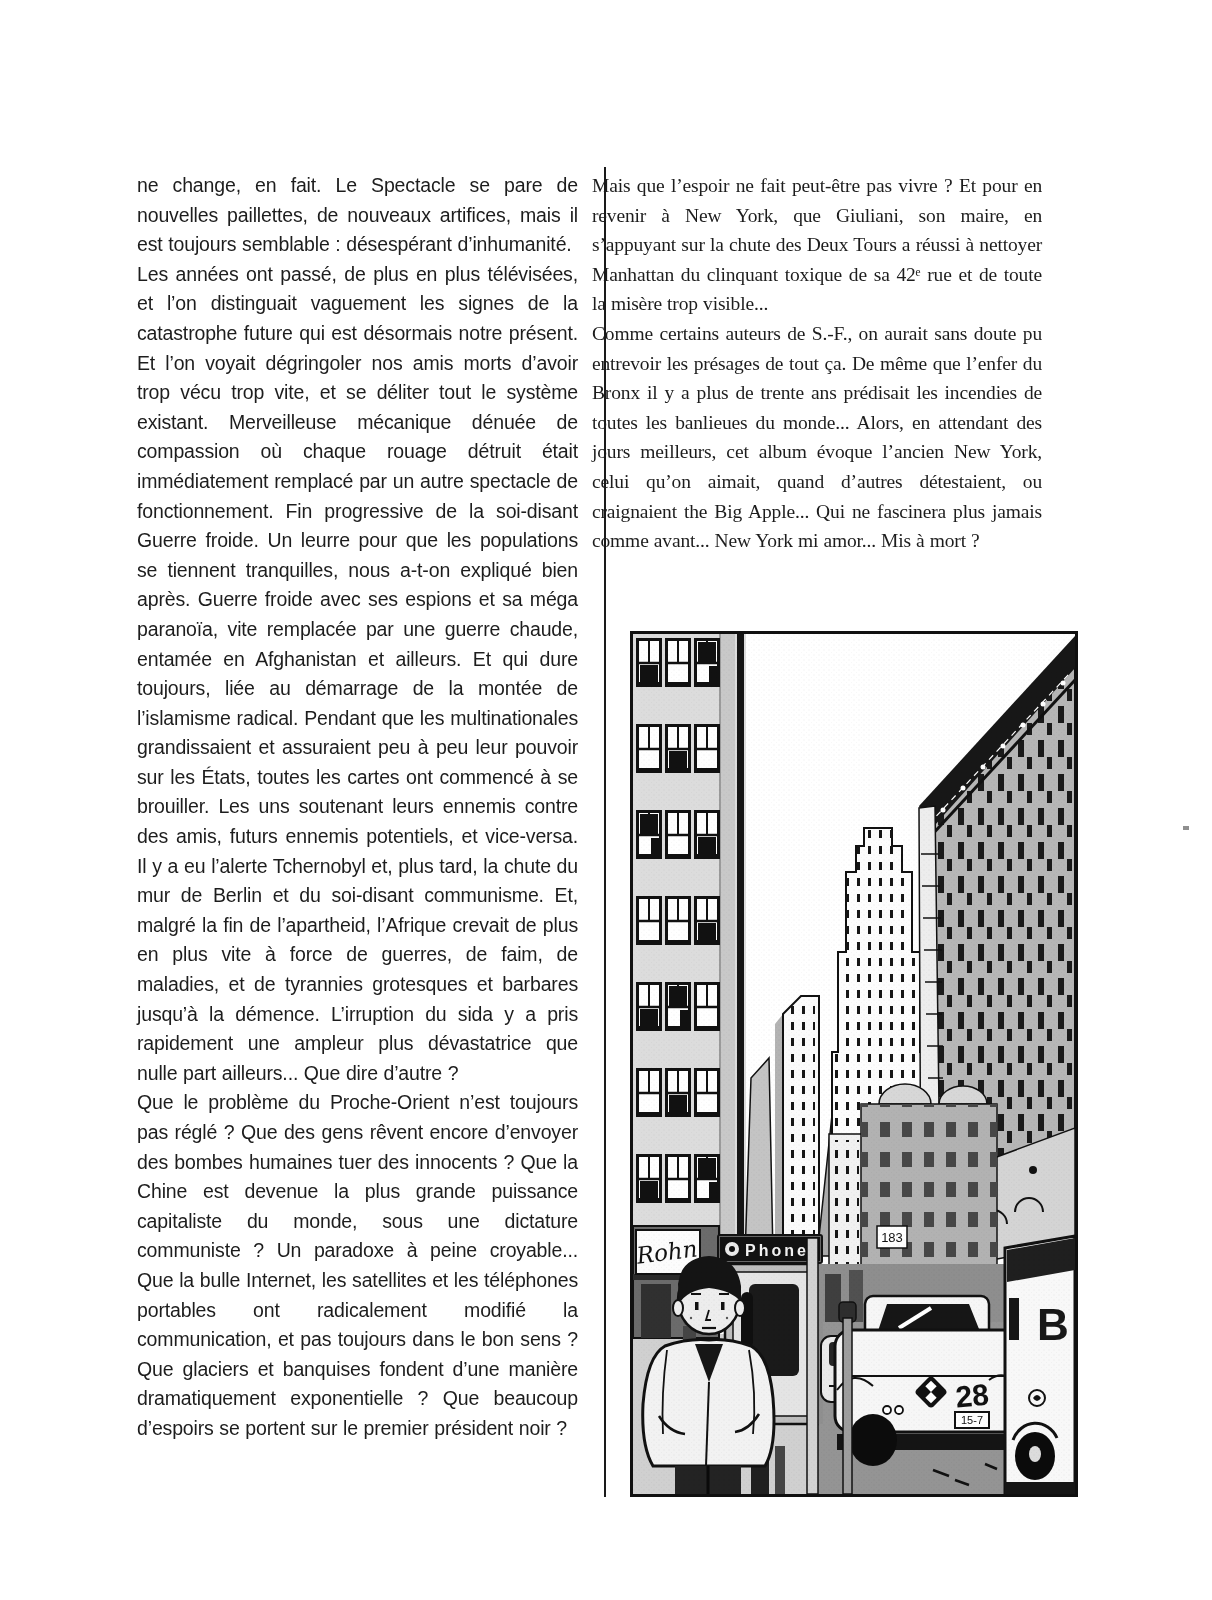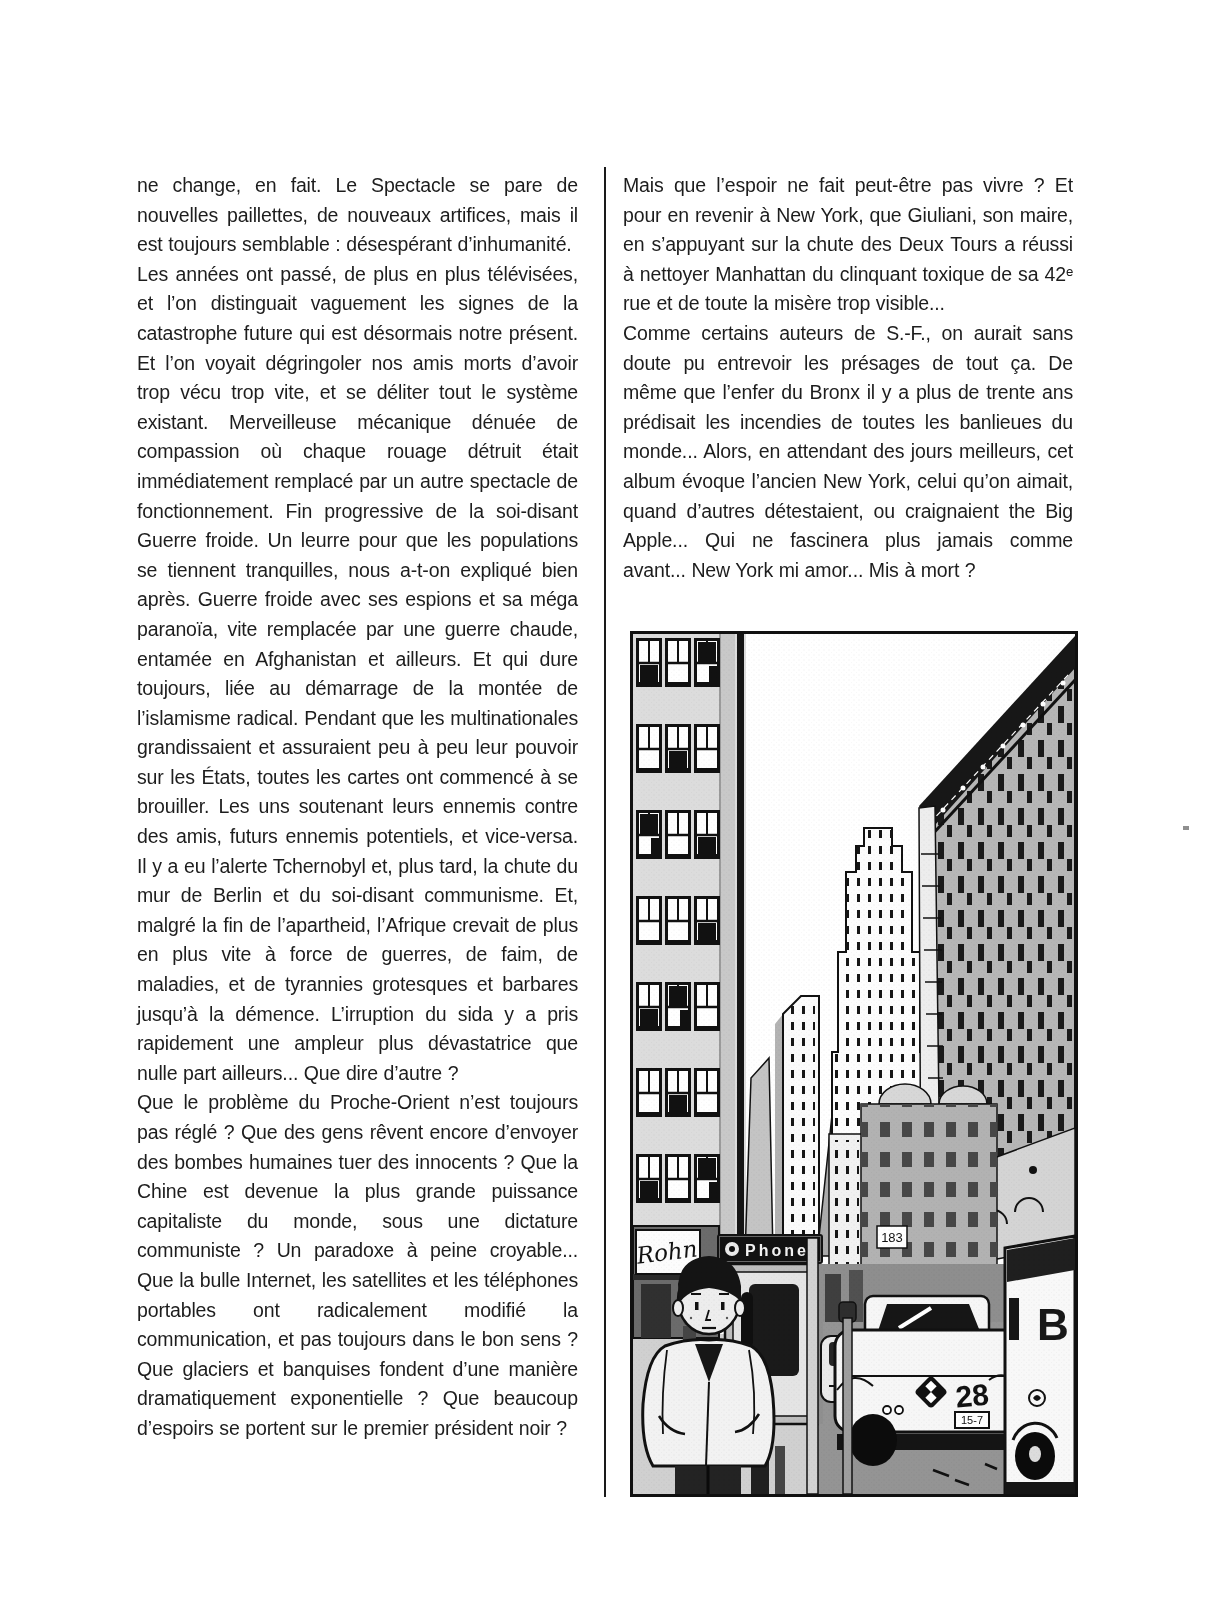--- a/index.html
+++ b/index.html
@@ -6,21 +6,21 @@
   body{
     width:1212px;height:1600px;position:relative;background:#ffffff;
     font-family:"Liberation Sans","DejaVu Sans",sans-serif;overflow:hidden;
   }
   .col{position:absolute;top:163px;margin-top:8px;}
   .col p{
     margin:0;font-size:19.5px;line-height:29.6px;text-align:justify;
     color:#1d1d1d;letter-spacing:-0.15px;word-spacing:0.4px;
   }
   .col-left{left:137px;width:441px;}
-  .col-right{left:623px;width:450px;}
+  .col-right{left:592px;width:450px;font-family:Liberation Serif, serif;}
   .divider{position:absolute;left:604px;top:167px;width:2px;height:1330px;background:#1a1a1a;}
   .figure{
     position:absolute;left:630px;top:631px;width:448px;height:866px;margin:0;
     border:3px solid #101010;box-sizing:border-box;background:#fff;
   }
   .figure svg{display:block;width:100%;height:100%;}
   .edge-mark{position:absolute;left:1183px;top:826px;width:6px;height:4px;background:#8f8f8f;}
 </style>
 </head>
 <body>

